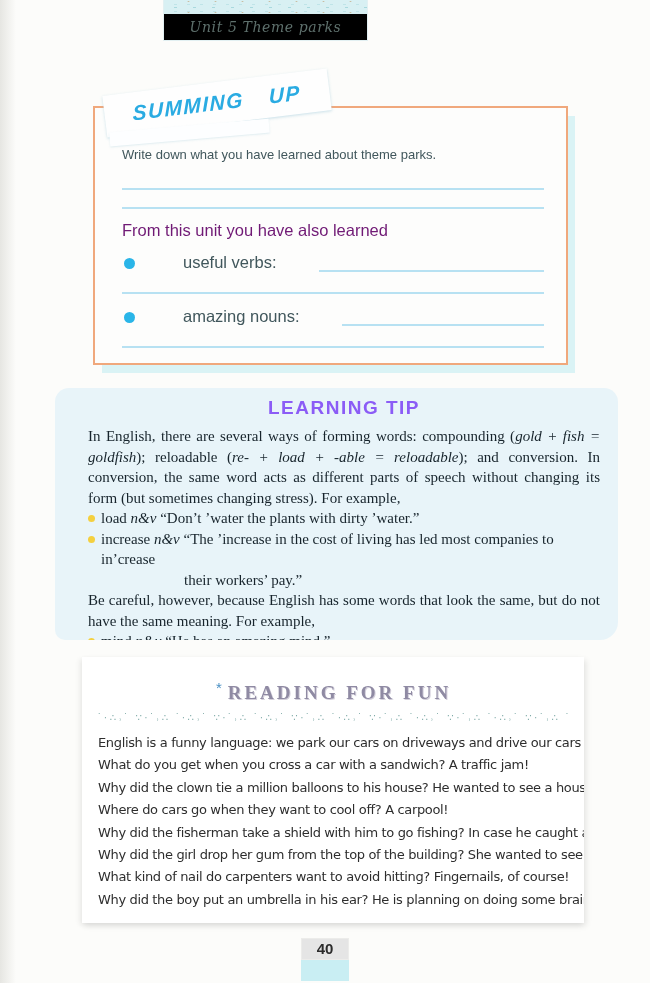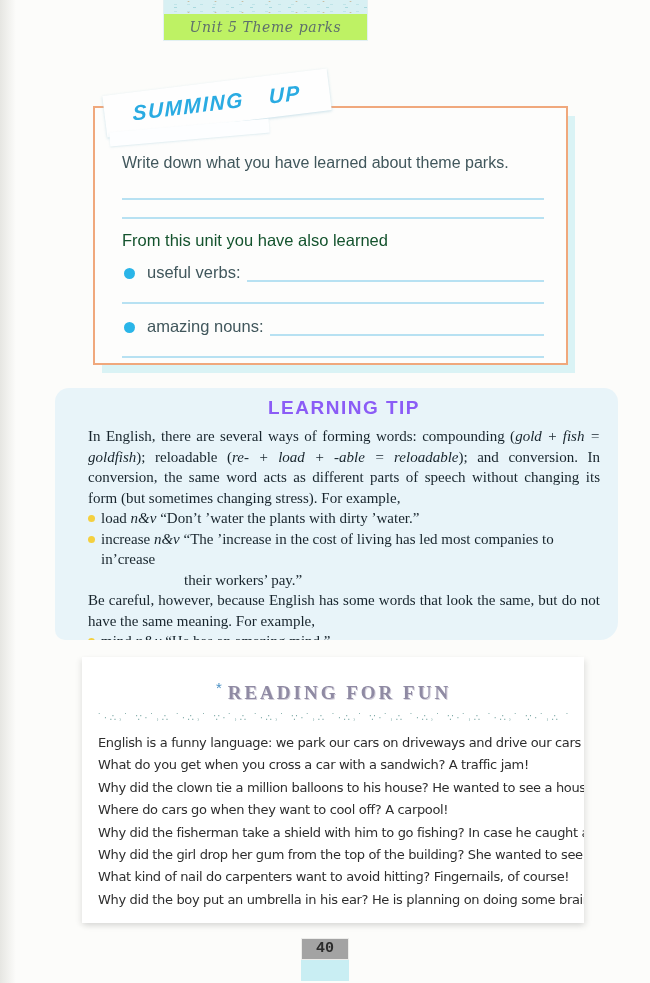--- a/index.html
+++ b/index.html
@@ -1,38 +1,38 @@
 <!DOCTYPE html>
 <html><head>
 <meta charset="utf-8">
 <style>
   html,body{margin:0;padding:0;}
   body{width:650px;height:983px;background:#fcfcfa;font-family:"Liberation Sans",sans-serif;position:relative;overflow:hidden;}
   .page{position:absolute;inset:0;}
   .edge-shade{position:absolute;left:0;top:0;width:16px;height:983px;background:linear-gradient(to right,#e6e6e2,rgba(255,255,255,0));}
 
   
-  .unit-band{position:absolute;left:163px;top:0;width:205px;height:41px;background:#bef264;border:1px solid #e2f0f2;border-top:none;box-sizing:border-box;}
+  .unit-band{position:absolute;left:163px;top:0;width:205px;height:41px;background:#000000;border:1px solid #e2f0f2;border-top:none;box-sizing:border-box;}
   .unit-band .texture{height:14px;background-color:#d8f0f3;
     background-image:radial-gradient(#a9d9de 1px,transparent 1.4px),radial-gradient(#c9bda2 .8px,transparent 1.1px),radial-gradient(#bfe4e8 1.2px,transparent 1.6px);
     background-size:19px 9px,27px 11px,13px 7px;background-position:2px 3px,11px 7px,5px 1px;}
   .unit-band .unit-title{height:26px;line-height:26px;text-align:center;font-family:"DejaVu Serif",serif;font-style:italic;font-size:14px;color:#5e706c;letter-spacing:.6px;}
 
   
   .sum-box{position:absolute;left:93px;top:106px;width:475px;height:259px;border:2px solid #f0a87c;background:#fdfdfc;box-sizing:border-box;box-shadow:8px 9px 0 -1px #daf3f5;padding:26px 22px 0 27px;overflow:hidden;}
   .sum-banner{position:absolute;left:104px;top:82px;width:226px;height:42px;background:#fefefe;transform:rotate(-7deg);box-shadow:0 1px 3px rgba(140,190,210,.45);display:flex;align-items:center;justify-content:center;z-index:3;}
   .sum-banner:after{content:"";position:absolute;left:2px;bottom:-12px;width:160px;height:14px;background:#fdfeff;transform:rotate(2deg);box-shadow:0 1px 2px rgba(140,190,210,.25);}
   .sum-title{font-weight:bold;font-style:italic;font-size:21px;letter-spacing:1.5px;word-spacing:18px;color:#2aabe2;transform:skewX(-6deg);white-space:nowrap;}
-  .sum-prompt{font-size:16px;color:#41575c;margin-top:20px;}
+  .sum-prompt{font-size:13px;color:#41575c;margin-top:13px;}
   .sum-line{border-bottom:2px solid #b7e1f2;}
   .sum-line.full{margin-top:20px;}
   .sum-line.p1{margin-top:26px;}
   .sum-line.p2{margin-top:17px;}
-  .sum-sub{font-size:16.5px;color:#14532d;margin-top:12px;}
-  .sum-row{display:flex;align-items:flex-end;margin-top:11px;}
+  .sum-sub{font-size:16.5px;color:#701a75;margin-top:12px;}
+  .sum-row{display:flex;align-items:flex-end;margin-top:11px;gap:36px;}
   .dot{width:11px;height:11px;border-radius:50%;background:#2ab5e8;margin:0 12px 3px 2px;flex:0 0 auto;}
   .sum-label{font-size:16.5px;color:#41575c;white-space:nowrap;}
   .sum-line.inline{flex:1 1 auto;margin-left:6px;height:19px;}
 
   
   .tip{position:absolute;left:55px;top:388px;width:563px;height:252px;background:#e8f4f9;border-radius:14px 14px 18px 10px;box-sizing:border-box;padding:9px 18px 0 33px;overflow:hidden;}
   .tip-title{text-align:center;font-weight:bold;font-size:19px;letter-spacing:1.5px;color:#8b5cf6;margin-bottom:7px;}
   .tip-body{font-family:"Liberation Serif",serif;font-size:15px;line-height:20.5px;color:#17242c;}
   .tip-line.para{text-align:justify;}
   .tip-line.bullet{position:relative;padding-left:13px;}
@@ -43,21 +43,21 @@
   
   .fun{position:absolute;left:82px;top:657px;width:502px;height:266px;background:#ffffff;box-shadow:2px 3px 6px rgba(0,0,0,.10),-3px 2px 5px rgba(0,0,0,.05);box-sizing:border-box;padding:12px 15px 0 16px;overflow:hidden;}
   .fun-title-row{text-align:center;margin-top:10px;white-space:nowrap;}
   .fun-star{color:#4a90c4;font-size:15px;vertical-align:6px;margin-right:6px;}
   .fun-title{font-family:"Liberation Serif",serif;font-weight:bold;font-size:19px;letter-spacing:3px;color:#8f8aa3;text-shadow:1px 1px 0 rgba(125,115,150,.35);}
   .ornament{margin-top:8px;font-size:10px;letter-spacing:2.5px;color:#7aa7a4;white-space:nowrap;overflow:hidden;opacity:.95;}
   .jokes{margin-top:9px;}
   .joke-line{font-family:"DejaVu Sans",sans-serif;font-size:13px;letter-spacing:-.35px;line-height:22.4px;color:#2e2e2e;white-space:nowrap;}
 
   
-  .pagenum-box{position:absolute;left:301px;top:938px;width:48px;height:22px;background:#a3a3a3;border:1px solid #ececea;box-sizing:border-box;text-align:center;font-weight:bold;font-size:15px;line-height:20px;color:#2b2b2b;z-index:2;font-family:Liberation Mono, monospace;}
+  .pagenum-box{position:absolute;left:301px;top:938px;width:48px;height:22px;background:#e5e5e5;border:1px solid #ececea;box-sizing:border-box;text-align:center;font-weight:bold;font-size:15px;line-height:20px;color:#2b2b2b;z-index:2;}
   .page-tab{position:absolute;left:301px;top:959px;width:48px;height:22px;background:#c9eef3;}
 </style>
 </head>
 <body>
 
 <div class="page">
   <div class="edge-shade"></div>
 
   <div class="unit-band">
     <div class="texture"></div>

